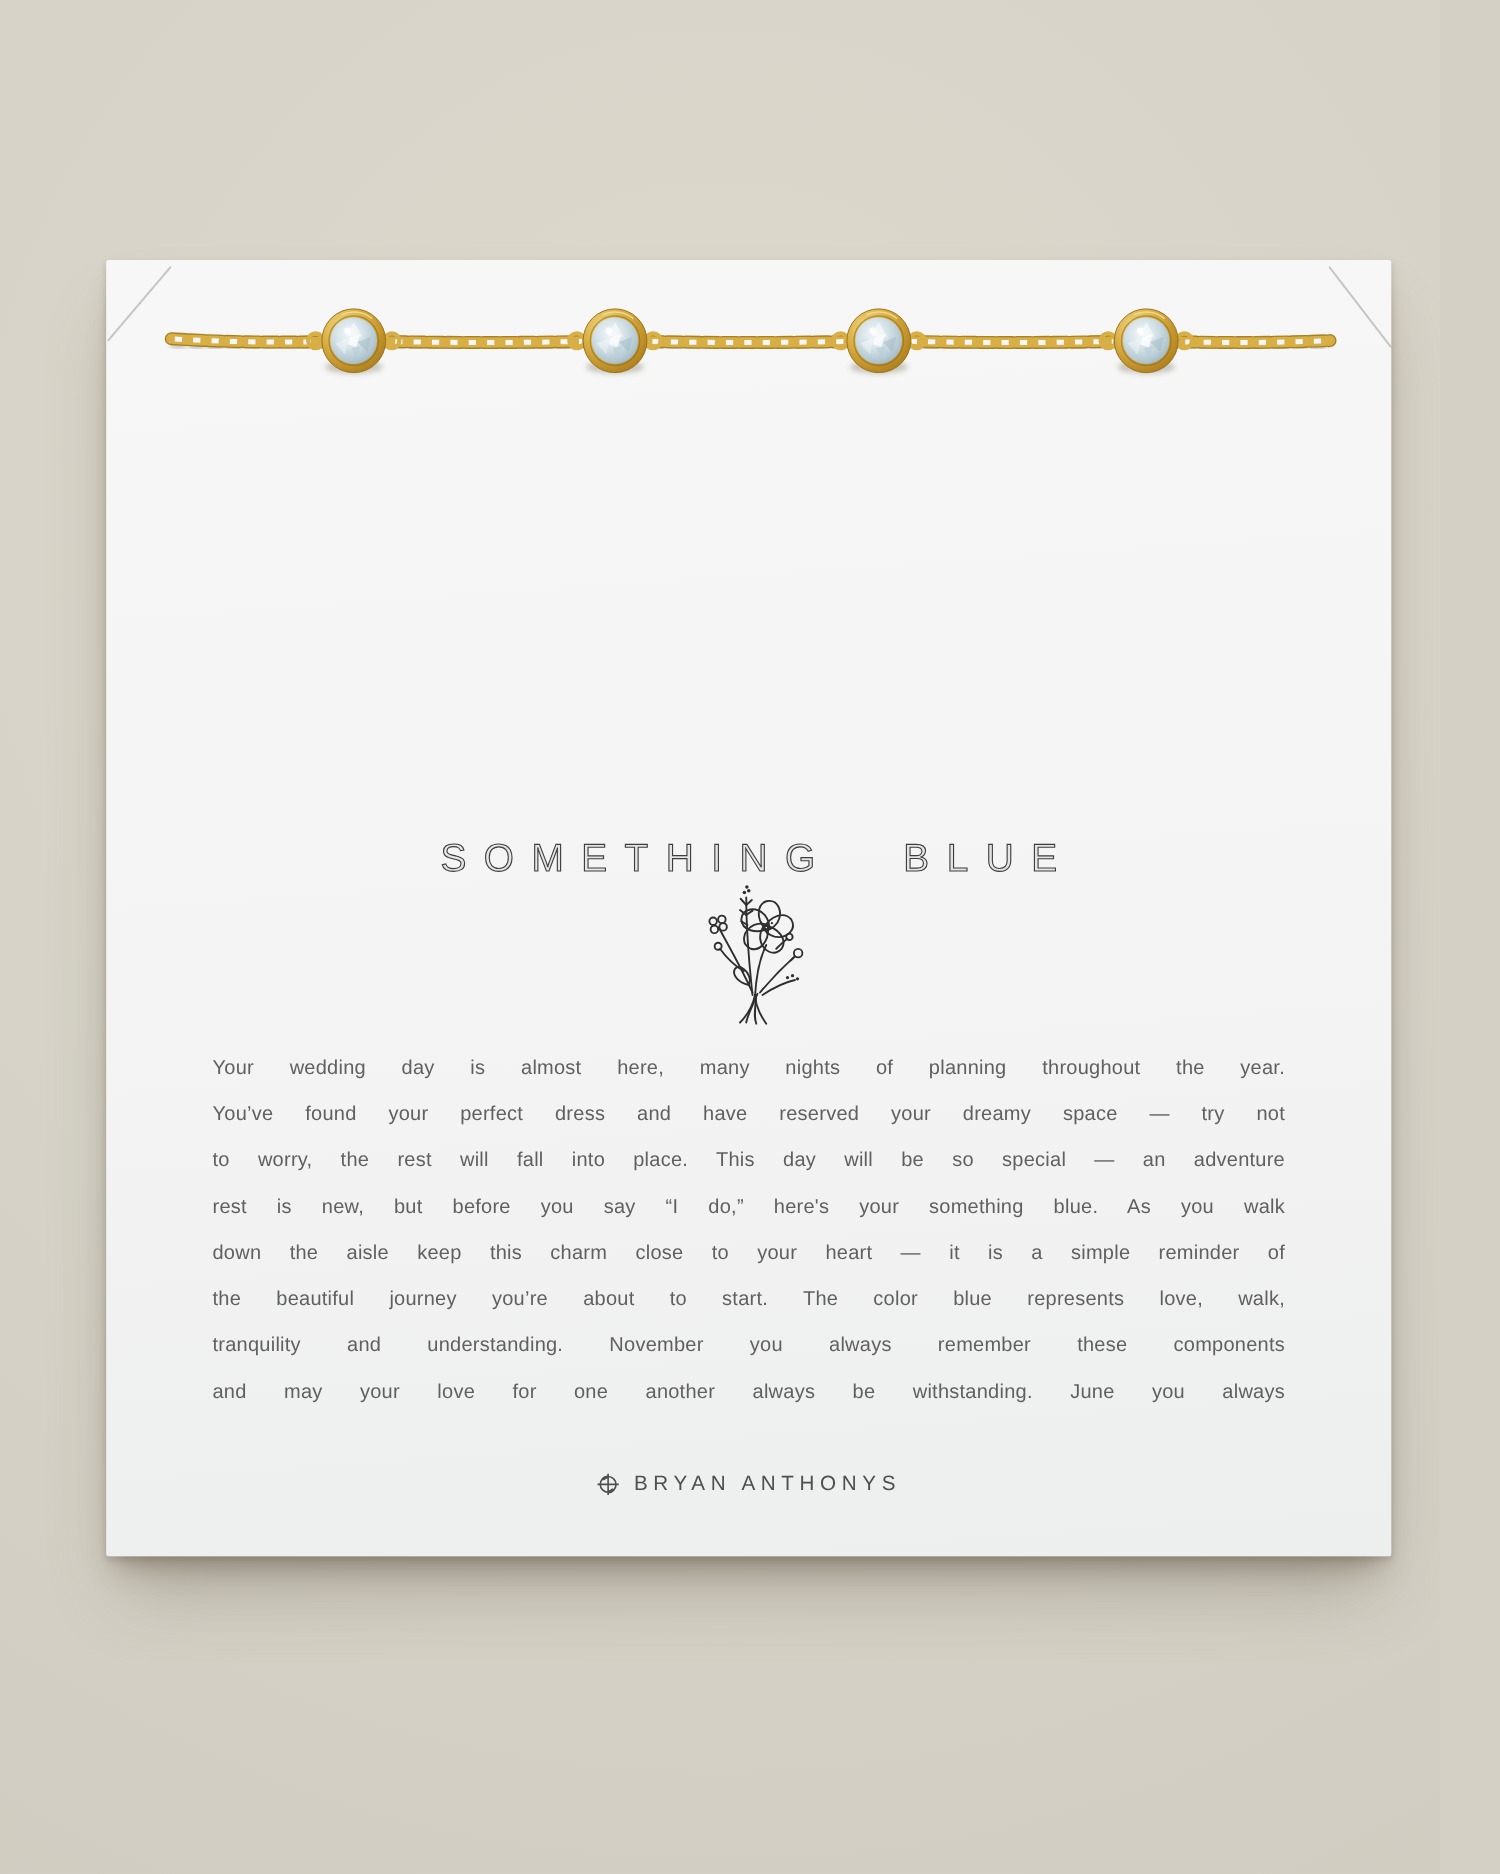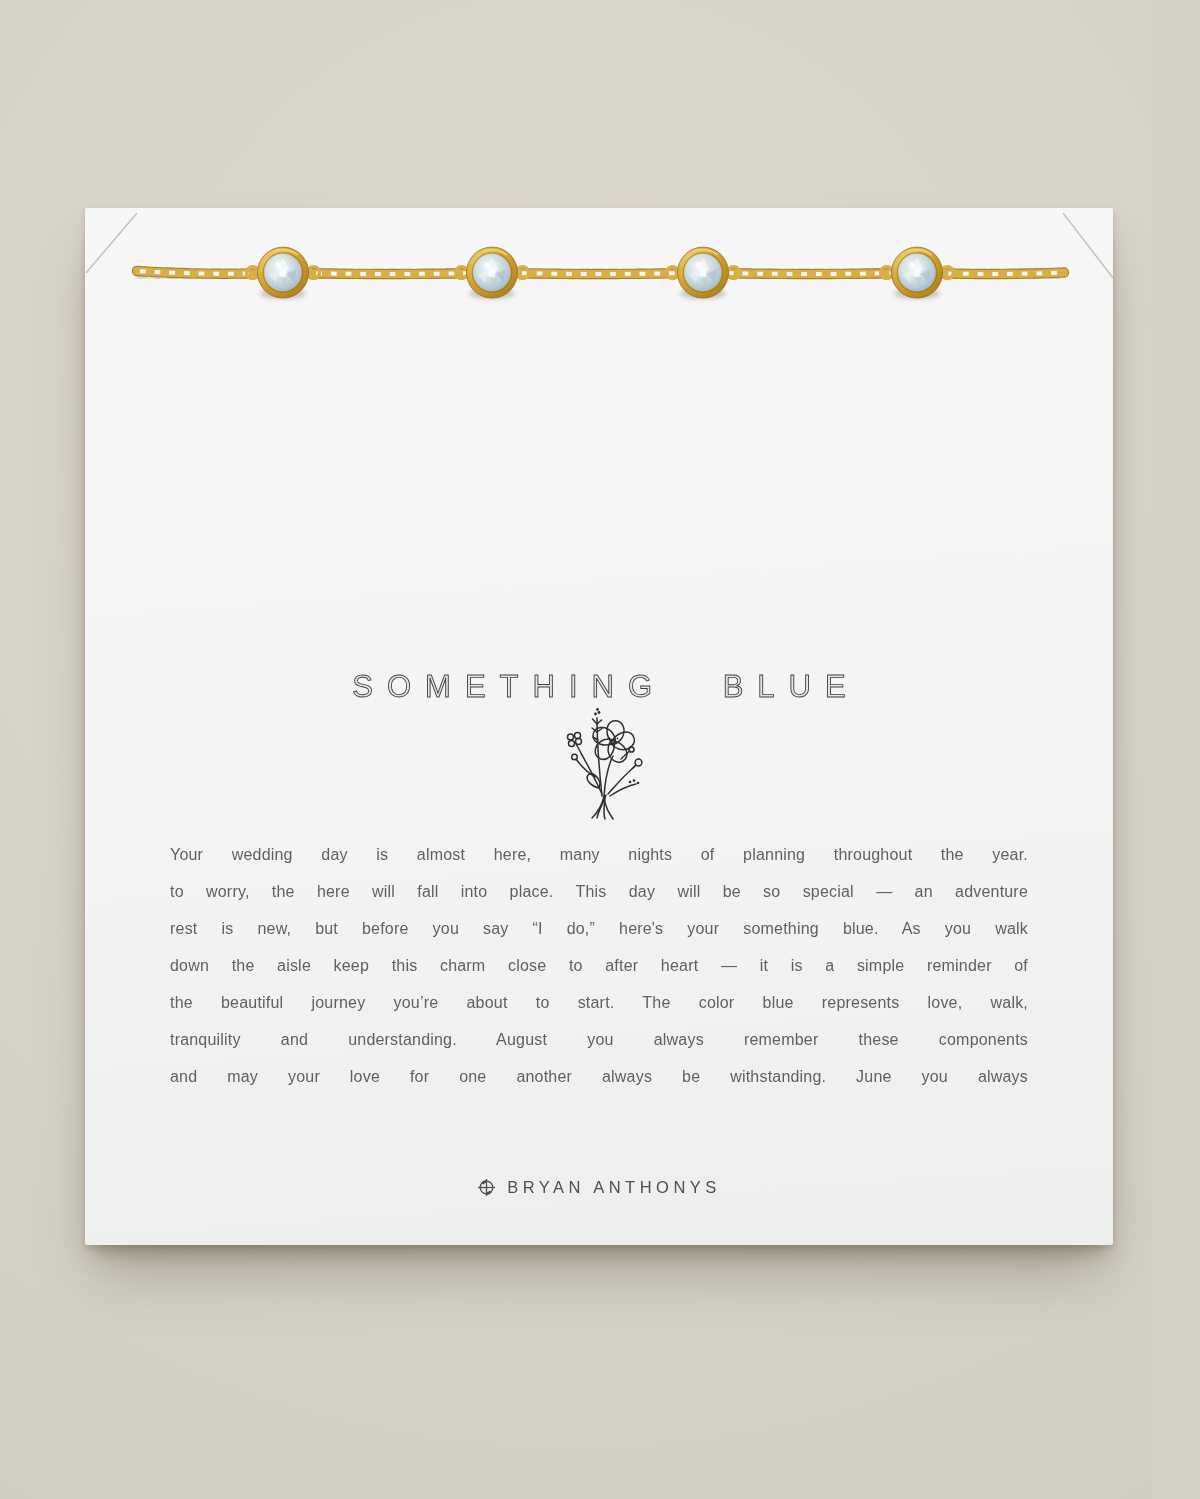--- a/index.html
+++ b/index.html
@@ -134,25 +134,26 @@
         <g fill="#2f2f2f" stroke="none">
           <circle cx="-4" cy="-4" r=".9"></circle>
             <circle cx="4.5" cy="-3.5" r=".9"></circle>
             <circle cx="1" cy="5" r=".9"></circle>
         </g>
       </g>
     </svg>
 
     <div class="para">
       <div class="line">Your wedding day is almost here, many nights of planning throughout the year.</div>
-      <div class="line">to worry, the here will fall into place. This day will be so special — an adventure</div>
+      <div class="line">You’ve found your perfect dress and have reserved your dreamy space — try not</div>
+      <div class="line">to worry, the rest will fall into place. This day will be so special — an adventure</div>
       <div class="line">rest is new, but before you say “I do,” here's your something blue. As you walk</div>
-      <div class="line">down the aisle keep this charm close to after heart — it is a simple reminder of</div>
+      <div class="line">down the aisle keep this charm close to your heart — it is a simple reminder of</div>
       <div class="line">the beautiful journey you’re about to start. The color blue represents love, walk,</div>
-      <div class="line">tranquility and understanding. August you always remember these components</div>
+      <div class="line">tranquility and understanding. November you always remember these components</div>
       <div class="line">and may your love for one another always be withstanding. June you always</div>
     </div>
 
     <div class="brand">
       <svg class="brand-icon" viewBox="0 0 19 19" aria-hidden="true">
         <g stroke="#4f4f4f" stroke-width="1.3" fill="none">
           <circle cx="9.5" cy="9.5" r="6.3"></circle>
           <line x1="9.5" y1="1" x2="9.5" y2="18"></line>
           <line x1="1" y1="9.5" x2="18" y2="9.5"></line>
           <path d="M5.2,5.6 A6.1,6.1 0 0 1 9.5,3.4" stroke-width="2.6"></path>

